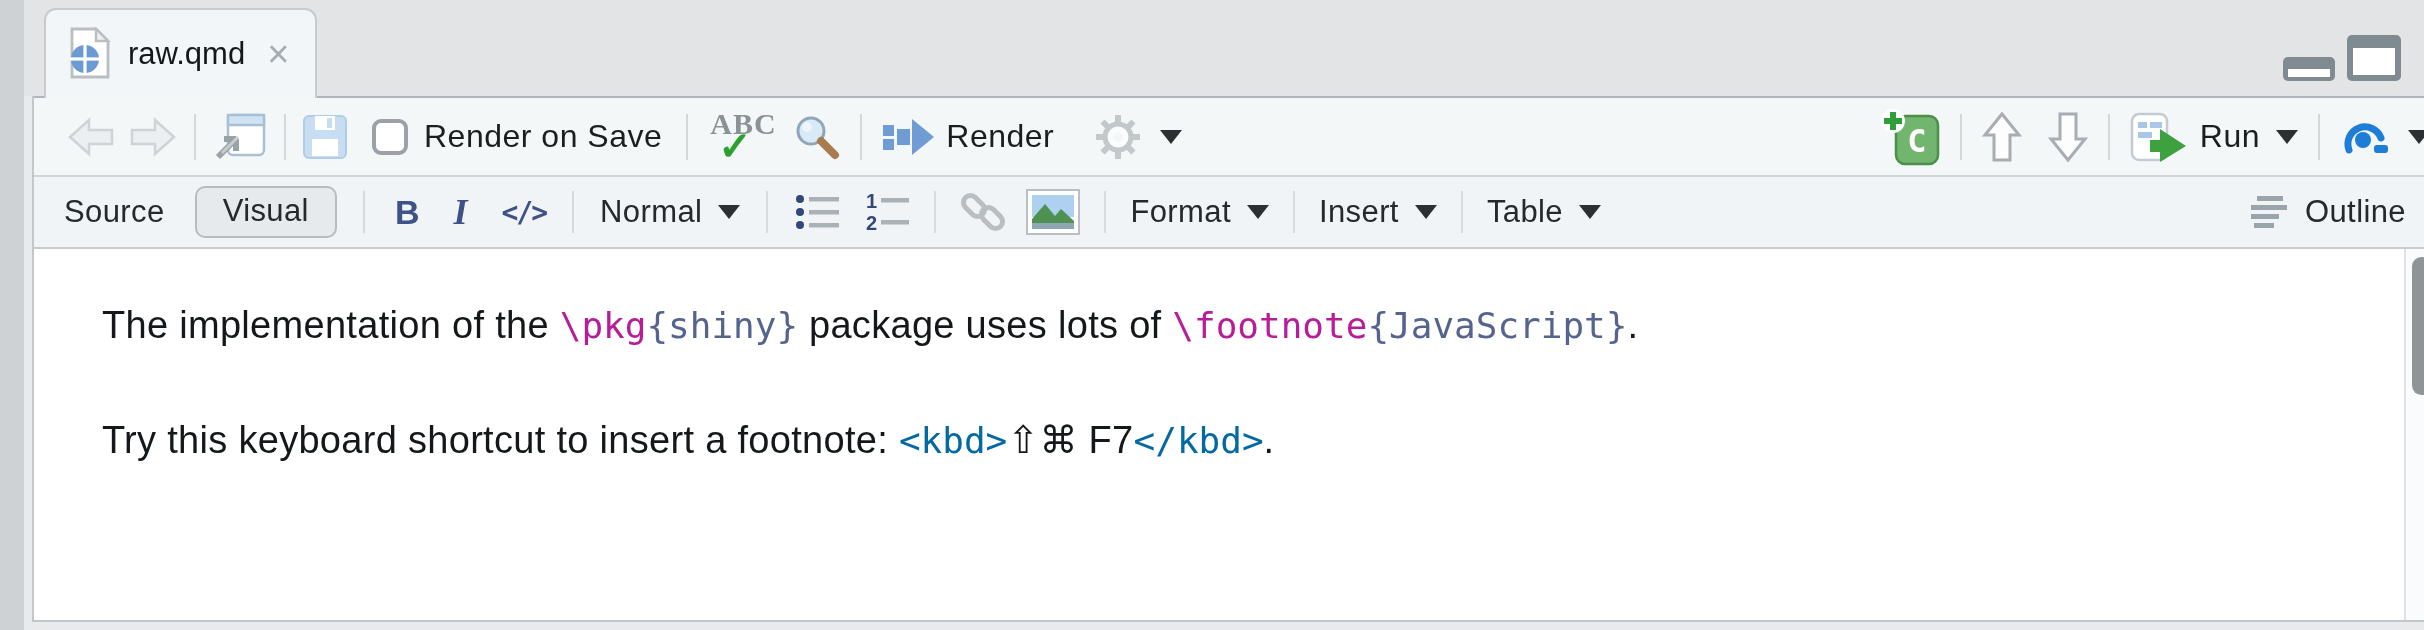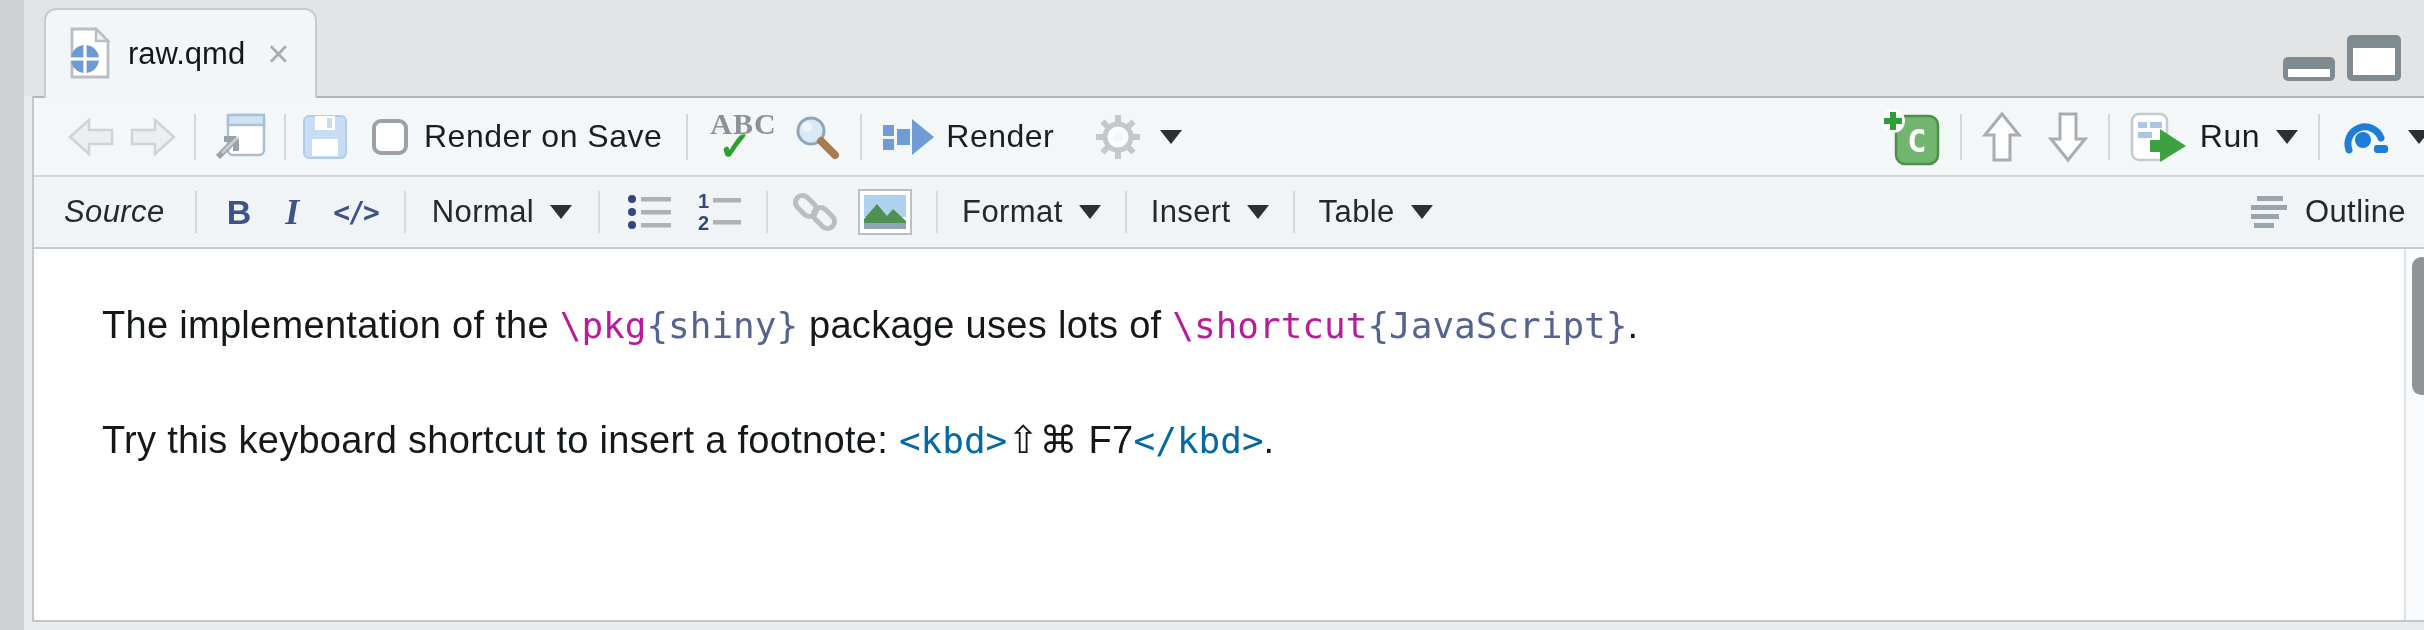--- a/index.html
+++ b/index.html
@@ -41,21 +41,21 @@
   .fmt-italic { font-family:"Liberation Serif", serif; font-style:italic; font-size:36px; }
   .fmt-code { font-family:"DejaVu Sans Mono", monospace; font-size:28px; letter-spacing:-2px; }
   .abc-icon { position:relative; width:66px; height:56px; flex:none; }
   .abc-txt { position:absolute; top:-2px; left:2px; font-family:"Liberation Serif", serif; font-weight:bold;
              font-size:30px; color:#8b9297; letter-spacing:1px; }
   .abc-check { position:absolute; left:10px; top:14px; font-size:40px; font-weight:bold; color:#2da12d; }
 
   
   .mr8{margin-right:8px;} .mr12{margin-right:12px;} .mr16{margin-right:16px;} .mr18{margin-right:18px;}
   .mr20{margin-right:20px;} .mr22{margin-right:22px;} .mr24{margin-right:24px;} .mr26{margin-right:26px;}
-  .mr30{margin-right:30px;font-style:italic;} .mr34{margin-right:34px;} .mr40{margin-right:40px;}
+  .mr30{margin-right:30px;} .mr34{margin-right:34px;} .mr40{margin-right:40px;}
 
   
   .content { position:relative; flex:1; background:#ffffff; overflow:hidden; }
   .editor { padding:50px 120px 0 68px; font-size:38px; color:#14181a; letter-spacing:0.3px; }
   .editor p { line-height:52px; margin:0 0 62px 0; white-space:nowrap; }
   .mono { font-family:"DejaVu Sans Mono", monospace; font-size:36px; letter-spacing:0; }
   .cmd { color:#b71d98; }
   .arg { color:#55648f; }
   .tag { color:#0369a1; }
 
@@ -210,20 +210,21 @@
         <path d="M9 36 A17 17 0 1 1 41 24" fill="none" stroke="#1d7dd7" stroke-width="7" stroke-linecap="round"></path>
         <rect x="34" y="31" width="14" height="8" rx="3" fill="#1d7dd7"></rect>
         <circle cx="23" cy="26" r="8" fill="#1d7dd7"></circle>
       </svg>
       <div class="caret"></div>
     </div>
 
     <div class="toolbar2">
 
       <span class="tb2-label mr30">Source</span>
+      <span class="tb2-label btn-visual mr26">Visual</span>
 
       <div class="sep2 mr30"></div>
 
       <span class="fmt-glyph mr34">B</span>
       <span class="fmt-glyph fmt-italic mr34">I</span>
       <span class="fmt-glyph fmt-code mr26">&lt;/&gt;</span>
 
       <div class="sep2 mr26"></div>
 
       <span class="tb2-label mr16">Normal</span>
@@ -283,21 +284,21 @@
         <rect x="2" y="11" width="36" height="5" fill="#9aa4ab"></rect>
         <rect x="2" y="20" width="28" height="5" fill="#9aa4ab"></rect>
         <rect x="5" y="29" width="20" height="5" fill="#9aa4ab"></rect>
       </svg>
       <span class="tb2-label">Outline</span>
     </div>
 
     <div class="content">
       <div class="editor">
         <p>
-          <span>The implementation of the </span><span class="mono cmd">\pkg</span><span class="mono arg">{shiny}</span><span> package uses lots of </span><span class="mono cmd">\shortcut</span><span class="mono arg">{JavaScript}</span><span>.</span>
+          <span>The implementation of the </span><span class="mono cmd">\pkg</span><span class="mono arg">{shiny}</span><span> package uses lots of </span><span class="mono cmd">\footnote</span><span class="mono arg">{JavaScript}</span><span>.</span>
         </p>
         <p>
           <span>Try this keyboard shortcut to insert a footnote: </span><span class="mono tag">&lt;kbd&gt;</span><span>⇧⌘ F7</span><span class="mono tag">&lt;/kbd&gt;</span><span>.</span>
         </p>
       </div>
       <div class="vscroll">
         <div class="vthumb"></div>
       </div>
     </div>
 

